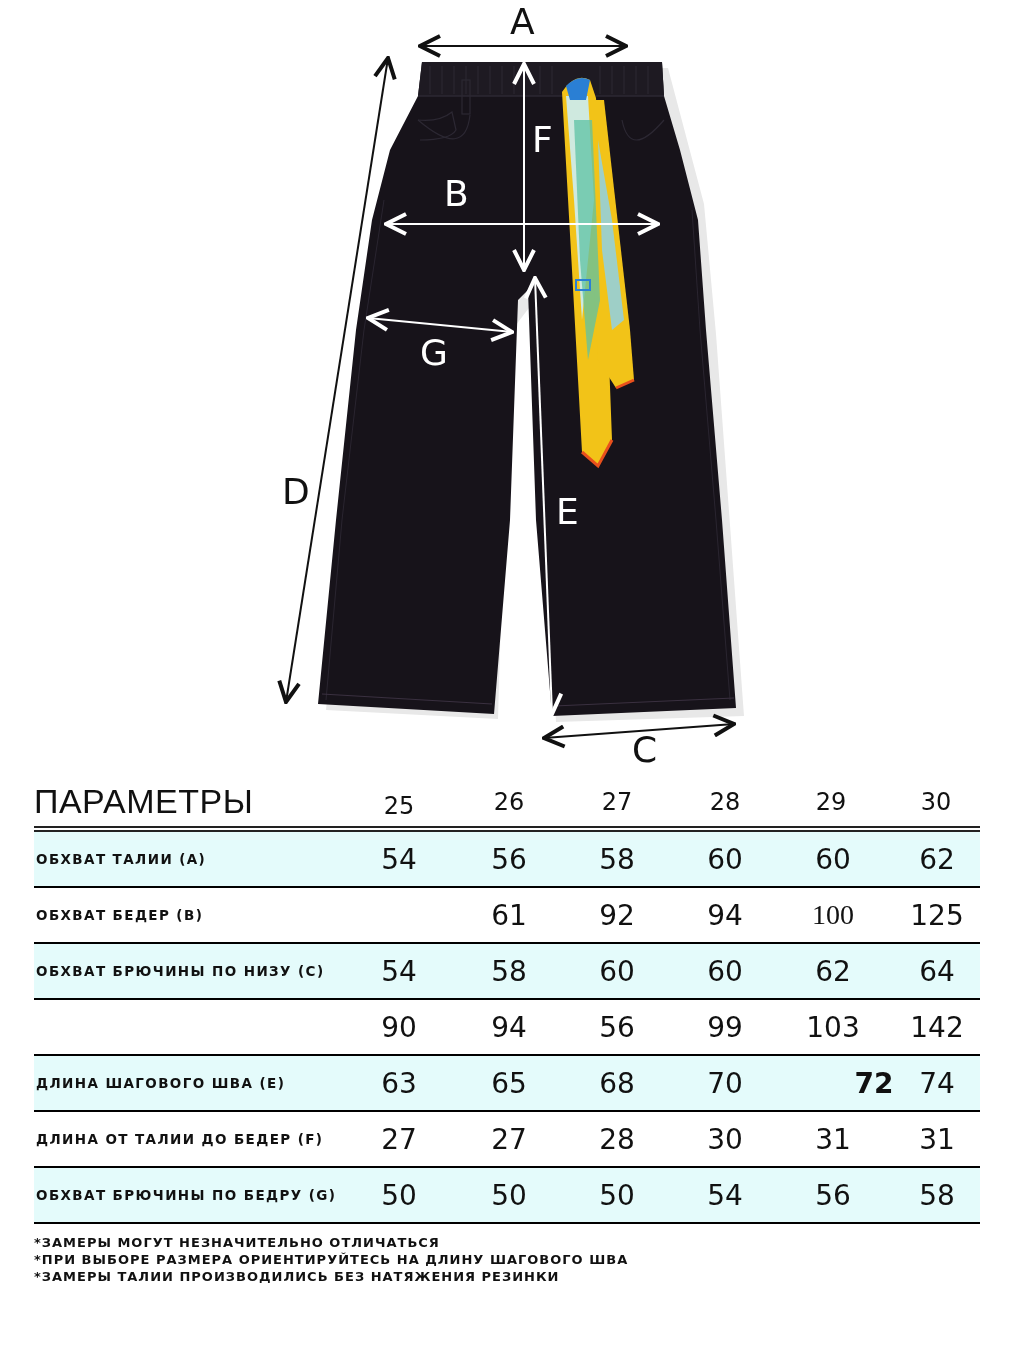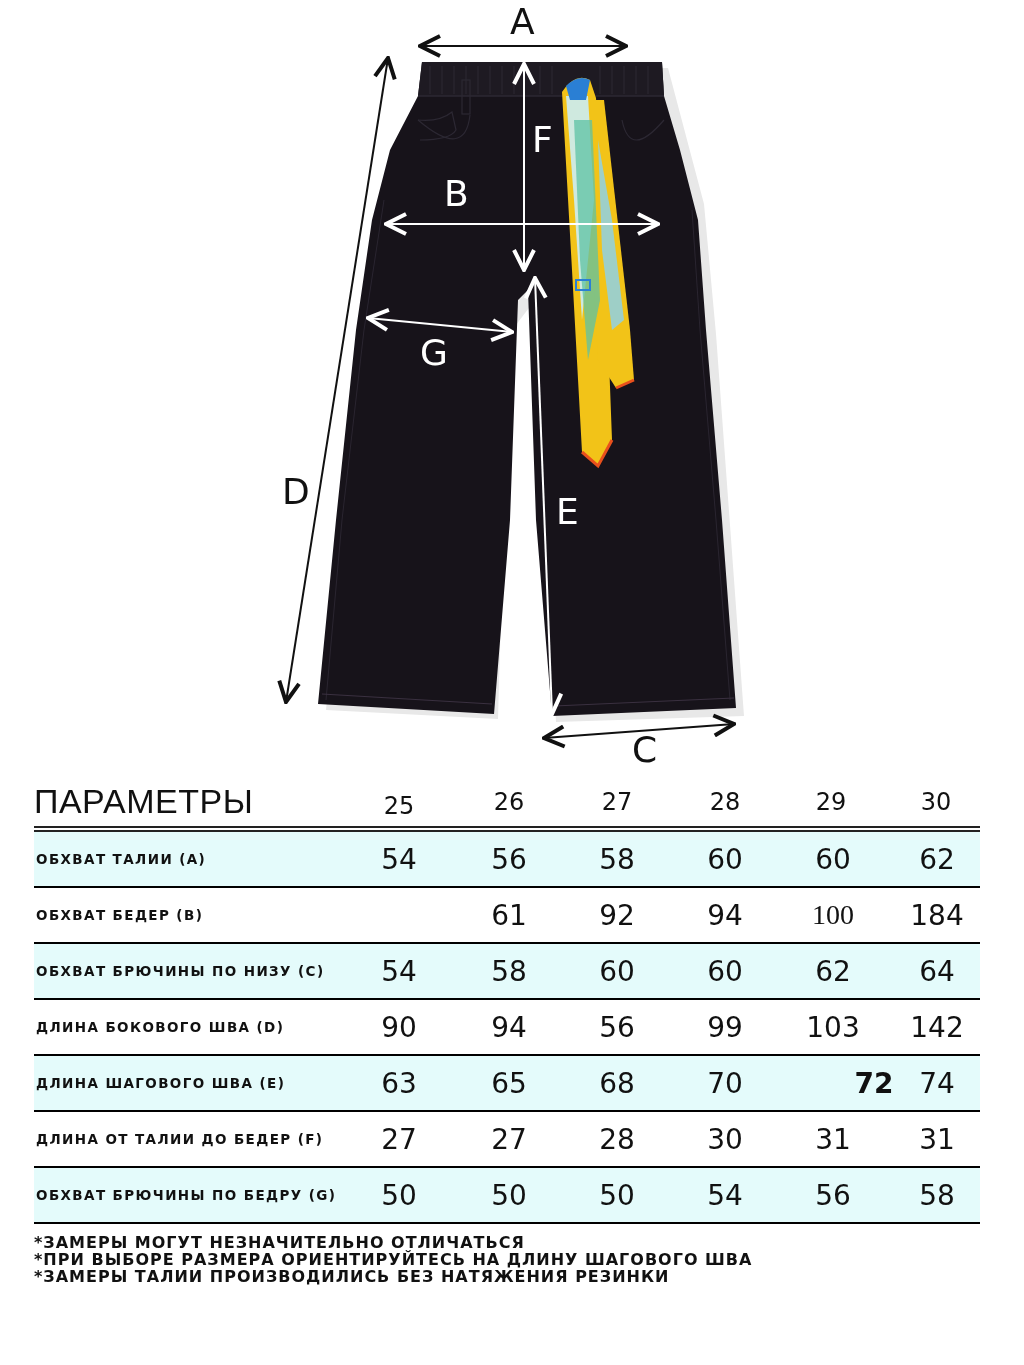--- a/index.html
+++ b/index.html
@@ -17,21 +17,21 @@
   .hdr { position: relative; height: 46px; }
   .hdr-title { position: absolute; left: 0; top: 2px; font-family: "Liberation Sans", sans-serif; font-size: 34px; letter-spacing: 0.5px; color: #111; }
   .hdr-size { position: absolute; top: 8px; width: 80px; text-align: center; font-family: "DejaVu Sans", sans-serif; font-size: 24px; color: #111; }
   .double-rule { height: 6px; border-top: 2px solid #222; border-bottom: 2px solid #222; }
 
   .row { position: relative; height: 56px; border-bottom: 2px solid #000000; }
   .row.tint { background: #e4fbfb; }
   .row-label { position: absolute; left: 2px; top: 0; height: 100%; display: flex; align-items: center; font-family: "DejaVu Sans", sans-serif; font-weight: bold; font-size: 13.5px; letter-spacing: 1.4px; color: #111; white-space: nowrap; }
   .cell { position: absolute; top: 0; height: 100%; width: 90px; display: flex; align-items: center; justify-content: center; font-family: "DejaVu Sans", sans-serif; font-size: 28px; color: #111; }
 
-  .notes { position: absolute; left: 34px; top: 1234px; font-family: "DejaVu Sans", sans-serif; font-weight: bold; font-size: 16px; letter-spacing: 1px; line-height: 17px; color: #111; }
+  .notes { position: absolute; left: 34px; top: 1234px; font-family: "DejaVu Sans", sans-serif; font-weight: bold; font-size: 13px; letter-spacing: 1px; line-height: 17px; color: #111; }
   .note { display: block; white-space: nowrap; }
 </style>
 </head>
 <body>
 
 <div class="diagram">
   <svg width="1024" height="775" viewBox="0 0 1024 775">
     <defs>
       <marker id="ahD" viewBox="0 0 12 12" refX="11" refY="6" markerWidth="12" markerHeight="12" orient="auto-start-reverse">
         <path d="M1,1 L11,6 L1,11" fill="none" stroke="#111" stroke-width="2"></path>
@@ -133,35 +133,34 @@
     <span class="cell" style="left:858px;">62</span>
   </div>
 
   <div class="row">
     <span class="row-label">ОБХВАТ БЕДЕР (B)</span>
     <span class="cell" style="left:300px;margin-top:48px;">86</span>
     <span class="cell" style="left:430px;">61</span>
     <span class="cell" style="left:538px;">92</span>
     <span class="cell" style="left:646px;">94</span>
     <span class="cell" style="left:754px;font-family:Liberation Serif, serif;">100</span>
-    <span class="cell" style="left:858px;">184</span>
+    <span class="cell" style="left:858px;">125</span>
   </div>
 
   <div class="row tint">
     <span class="row-label">ОБХВАТ БРЮЧИНЫ ПО НИЗУ (C)</span>
     <span class="cell" style="left:320px;">54</span>
     <span class="cell" style="left:430px;">58</span>
     <span class="cell" style="left:538px;">60</span>
     <span class="cell" style="left:646px;">60</span>
     <span class="cell" style="left:754px;">62</span>
     <span class="cell" style="left:858px;">64</span>
   </div>
 
   <div class="row">
-    <span class="row-label">ДЛИНА БОКОВОГО ШВА (D)</span>
     <span class="cell" style="left:320px;">90</span>
     <span class="cell" style="left:430px;">94</span>
     <span class="cell" style="left:538px;">56</span>
     <span class="cell" style="left:646px;">99</span>
     <span class="cell" style="left:754px;">103</span>
     <span class="cell" style="left:858px;">142</span>
   </div>
 
   <div class="row tint">
     <span class="row-label">ДЛИНА ШАГОВОГО ШВА (E)</span>

